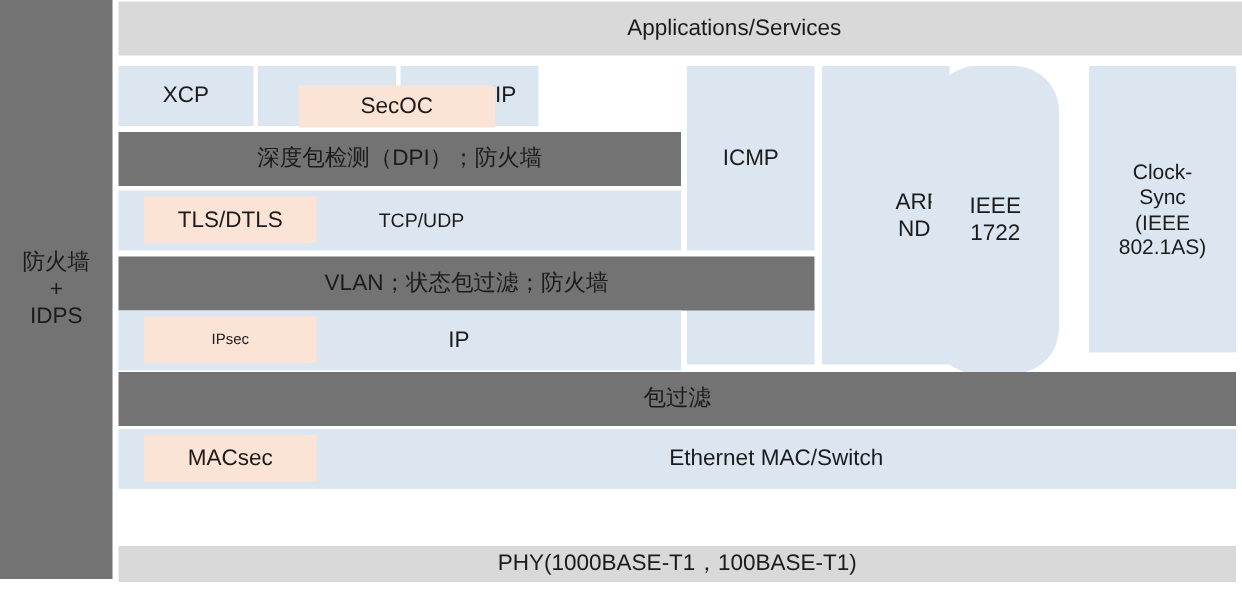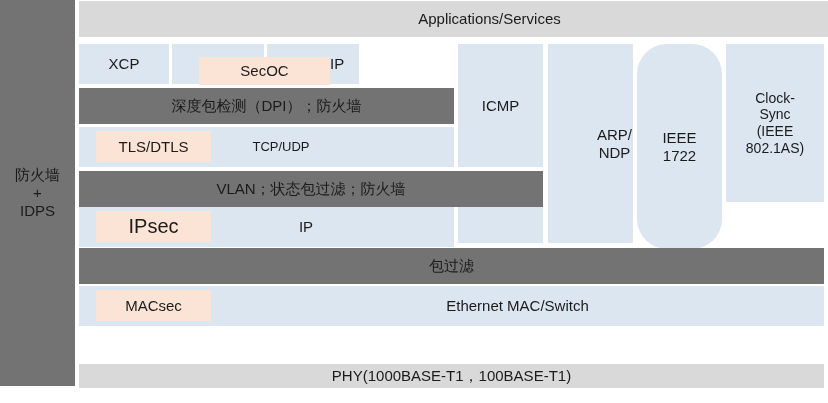--- a/index.html
+++ b/index.html
@@ -78,26 +78,26 @@
   }
   #col-icmp-lower {
     left: 458px; top: 203px; width: 85px; height: 40px;
   }
   #col-arpndp {
     left: 548px; top: 44px; width: 85px; height: 199px;
     font-size: 15px;
     padding-left: 48px;
   }
   #col-ieee1722 {
-    left: 637px; top: 44px; width: 85px; height: 205px;
+    left: 621px; top: 44px; width: 85px; height: 205px;
     font-size: 15px;
     border-radius: 30px;
   }
   #col-clocksync {
-    left: 726px; top: 44px; width: 98px; height: 158px;
+    left: 726px; top: 44px; width: 98px; height: 191px;
     font-size: 14px;
   }
 
   
   #band-dpi {
     left: 79px; top: 88px; width: 375px; height: 36px;
     font-size: 15px;
   }
 
   
@@ -119,21 +119,21 @@
     left: 79px; top: 171px; width: 464px; height: 36px;
     font-size: 15px;
   }
 
   
   #row-ip {
     left: 79px; top: 207px; width: 375px; height: 40px;
   }
   #chip-ipsec {
     left: 96px; top: 211px; width: 115px; height: 31px;
-    font-size: 20px;
+    font-size: 10px;
   }
   #label-ip {
     left: 216px; top: 211px; width: 180px; height: 31px;
     font-size: 15px;
   }
 
   
   #band-packetfilter {
     left: 79px; top: 248px; width: 745px; height: 36px;
     font-size: 15px;

